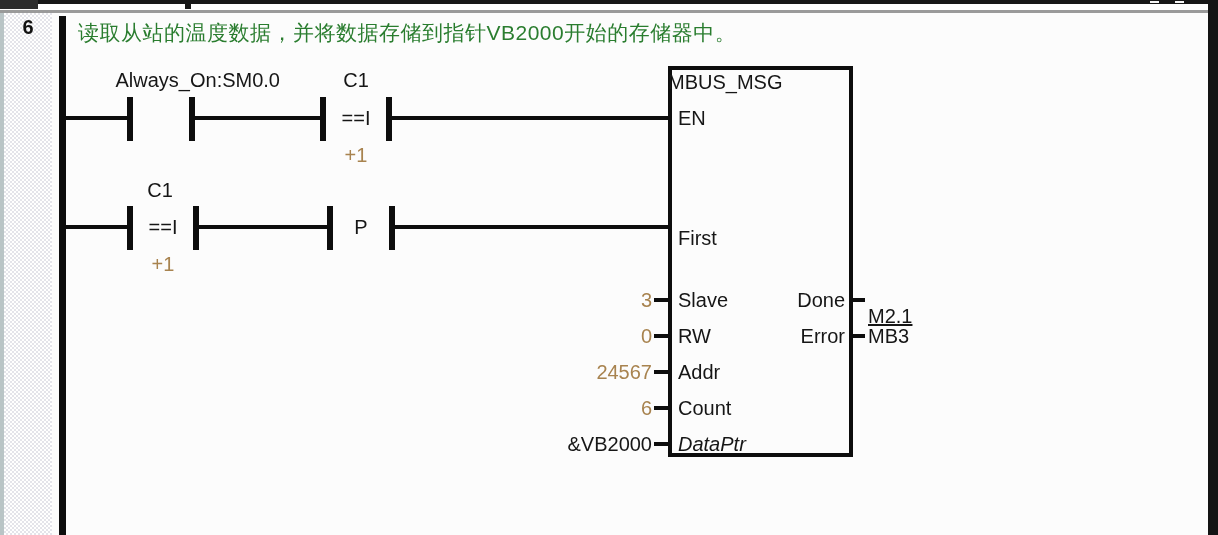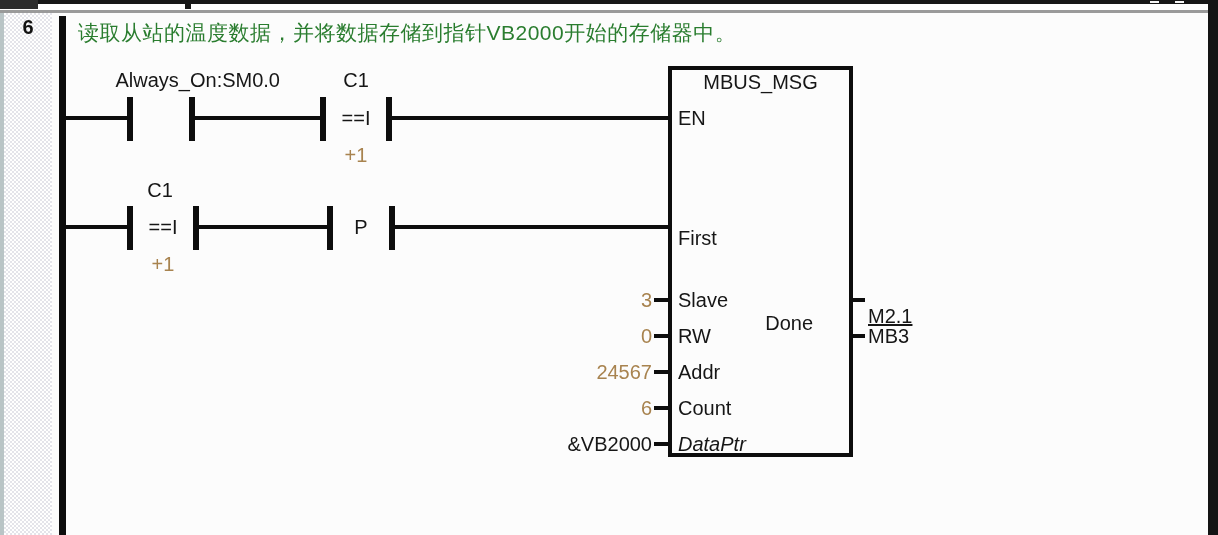--- a/index.html
+++ b/index.html
@@ -38,23 +38,23 @@
 
   .wire{height:4px;background:var(--wire-black);}
   .leg{width:6px;height:44px;background:var(--wire-black);}
 
   .lbl{font-size:20px;line-height:20px;color:#161616;white-space:nowrap;}
   .lbl-c{text-align:center;}
   .operand{color:var(--operand-tan);}
 
   
   .fblock{left:668px;top:66px;width:185px;height:391px;border:4px solid var(--wire-black);background:transparent;}
-  .fb-title{left:668px;top:72px;width:185px;text-align:center;font-size:20px;line-height:20px;color:#161616;}
+  .fb-title{left:668px;top:72px;width:185px;text-align:left;font-size:20px;line-height:20px;color:#161616;}
   .pin-l{left:678px;font-size:20px;line-height:20px;color:#161616;white-space:nowrap;}
-  .pin-r{left:652px;width:181px;text-align:right;padding-right:20px;font-size:20px;line-height:20px;color:#161616;white-space:nowrap;margin-top:23px;}
+  .pin-r{left:684px;width:181px;text-align:right;padding-right:20px;font-size:20px;line-height:20px;color:#161616;white-space:nowrap;}
   .in-val{left:480px;width:172px;text-align:right;font-size:20px;line-height:20px;white-space:nowrap;}
   .out-val{left:868px;font-size:20px;line-height:20px;color:#161616;white-space:nowrap;}
   .tick{height:4px;background:var(--wire-black);}
 </style>
 </head>
 <body>
 
 <div id="stage">
 
   <div class="abs top-bar"></div>
@@ -116,20 +116,21 @@
   <div class="abs tick" style="left:654px;top:406px;width:16px;"></div>
   <div class="abs tick" style="left:654px;top:442px;width:16px;"></div>
 
   <div class="abs in-val operand" style="top:290px;">3</div>
   <div class="abs in-val operand" style="top:326px;">0</div>
   <div class="abs in-val operand" style="top:362px;">24567</div>
   <div class="abs in-val operand" style="top:398px;">6</div>
   <div class="abs in-val" style="top:434px;color:#161616;">&amp;VB2000</div>
 
   <div class="abs pin-r" style="top:290px;">Done</div>
+  <div class="abs pin-r" style="top:326px;">Error</div>
 
   <div class="abs tick" style="left:851px;top:298px;width:14px;"></div>
   <div class="abs tick" style="left:851px;top:334px;width:14px;"></div>
 
   <div class="abs out-val" style="top:306px;text-decoration:underline;">M2.1</div>
   <div class="abs out-val" style="top:326px;">MB3</div>
 
 </div>
 
 </body></html>

